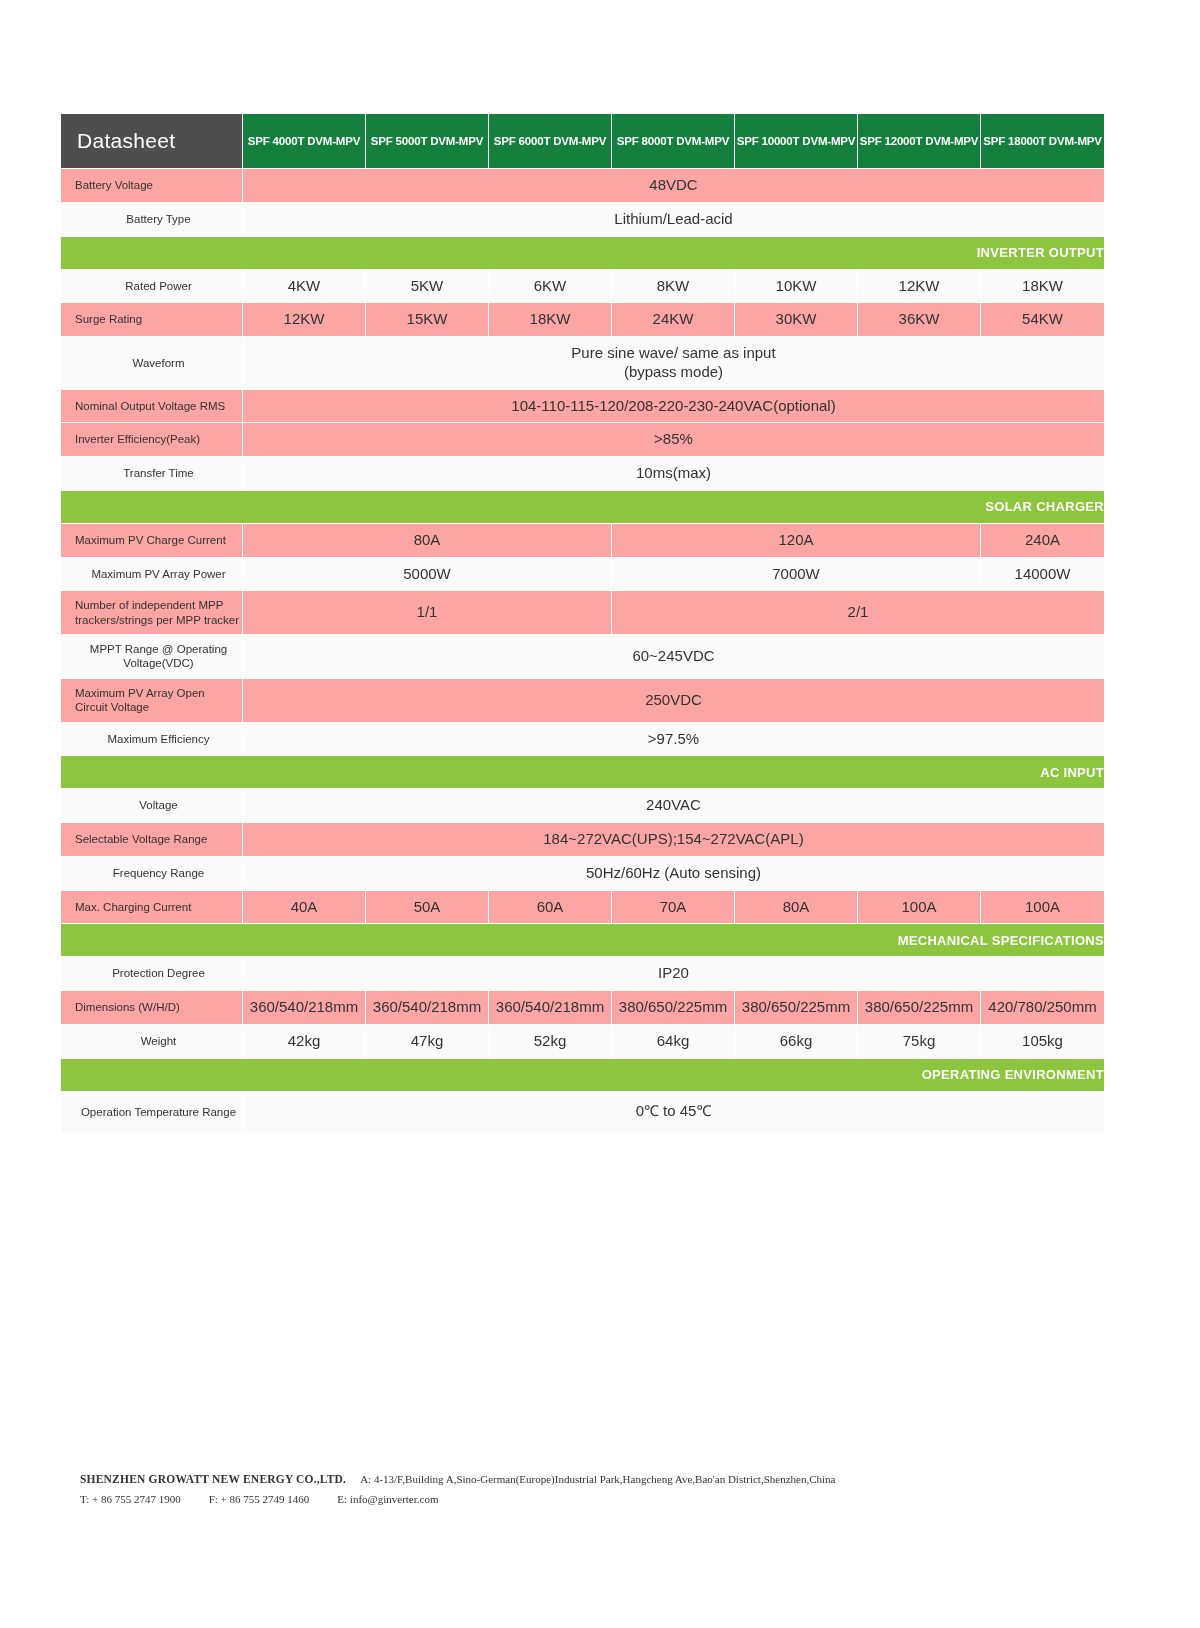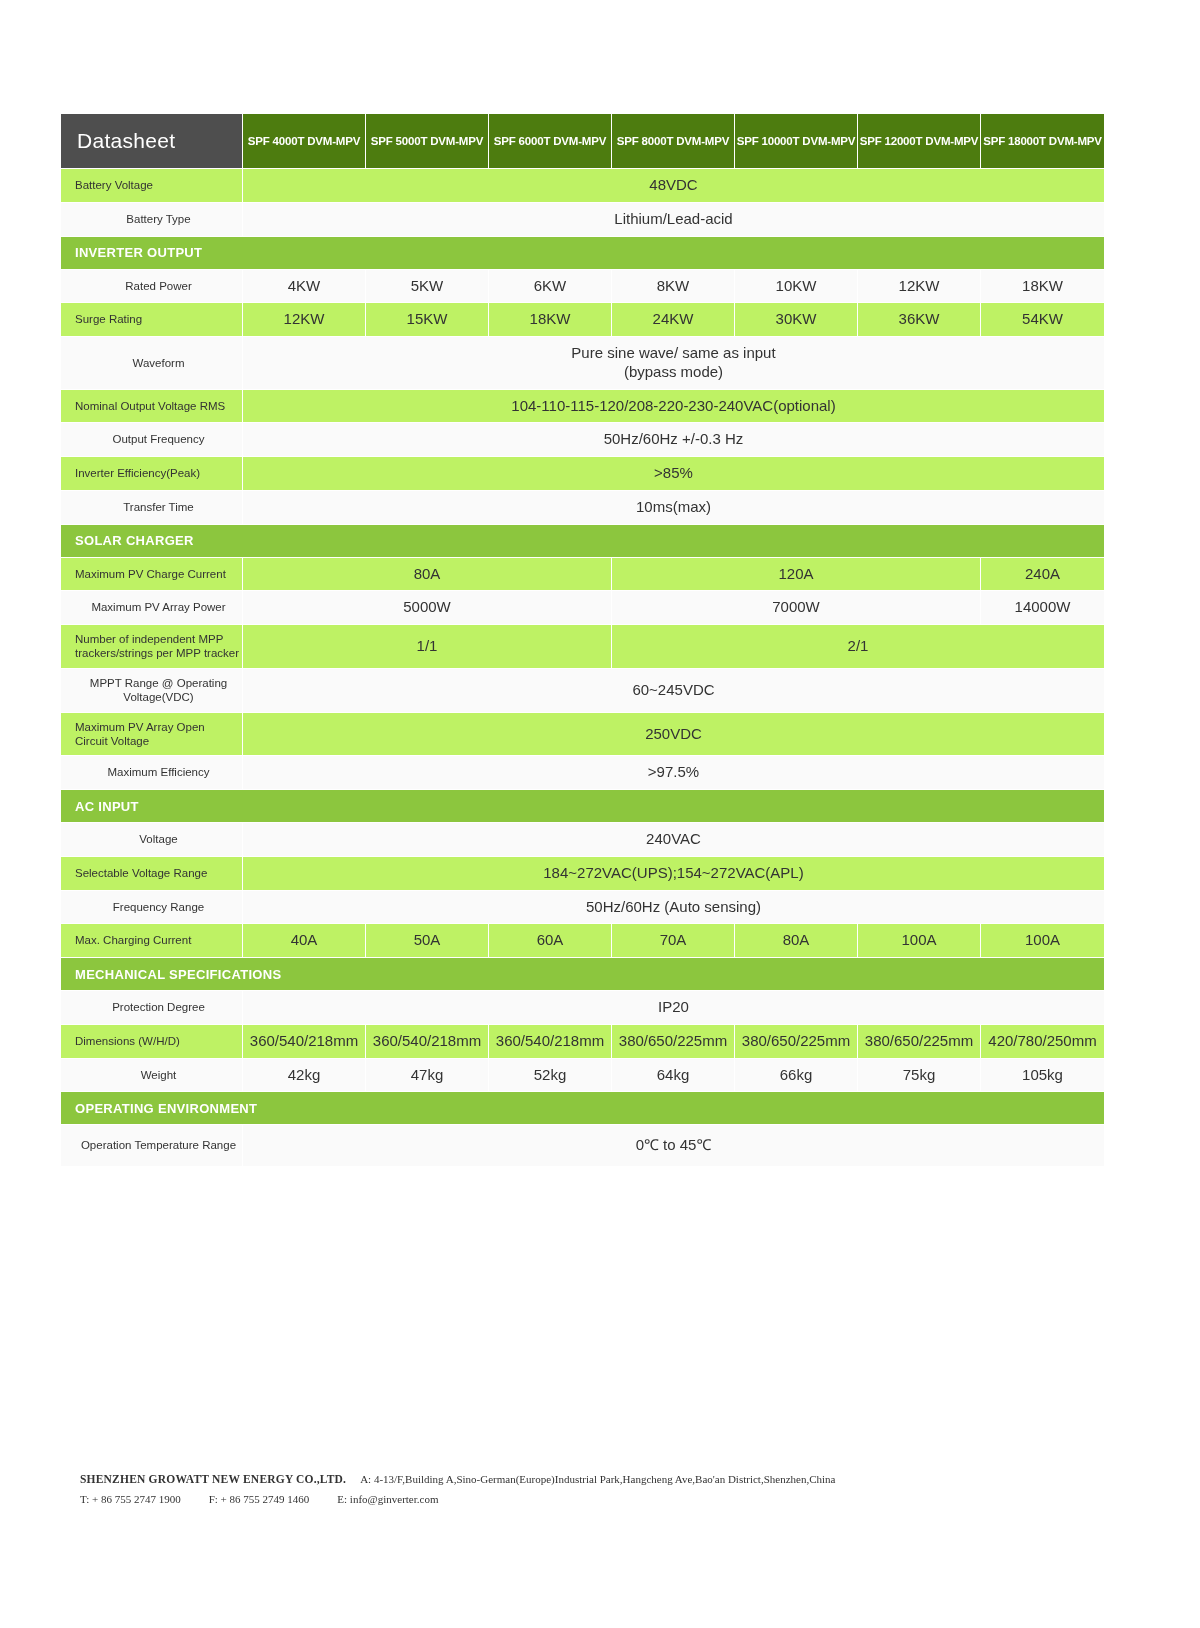--- a/index.html
+++ b/index.html
@@ -42,21 +42,21 @@
     background: #4e4e4e;
     color: #ffffff;
     font-size: 21px;
     font-weight: 400;
     letter-spacing: 0.3px;
     height: 54px;
     padding-left: 16px !important;
     text-align: left;
   }
   .hdr-model {
-    background: #4d7c0f;
+    background: #15803d;
     color: #ffffff;
     font-size: 11.5px;
     font-weight: bold;
     text-align: center;
     letter-spacing: -0.2px;
     height: 54px;
     border-left: 1px solid #8b8b8b !important;
   }
   
   .lbl {
@@ -67,30 +67,30 @@
     text-align: left;
     line-height: 1.25;
   }
   .val {
     font-size: 15px;
     color: #333333;
     text-align: center;
     padding: 7px 4px !important;
     line-height: 1.25;
   }
-  .rowA .lbl, .rowA .val { background: #bef264; }
+  .rowA .lbl, .rowA .val { background: #fca5a5; }
   .rowB .lbl, .rowB .val { background: #fafafa; text-align: center; }
   .section td {
     background: #8cc63e;
     color: #ffffff;
     font-size: 13px;
     font-weight: bold;
     letter-spacing: 0.3px;
     padding: 6px 0 6px 14px !important;
-    text-align: left;
+    text-align: right;
     height: 20px;
   }
   .two-line { line-height: 1.25; }
   .footer {
     position: absolute;
     left: 80px;
     top: 1470px;
     width: 1040px;
     font-size: 11px;
     color: #333333;
@@ -176,24 +176,20 @@
           <div>Pure sine wave/ same as input</div>
           <div>(bypass mode)</div>
         </td>
       </tr>
 
       <tr class="rowA">
         <td class="lbl">Nominal Output Voltage RMS</td>
         <td class="val" colspan="7">104-110-115-120/208-220-230-240VAC(optional)</td>
       </tr>
 
-      <tr class="rowB">
-        <td class="lbl">Output Frequency</td>
-        <td class="val" colspan="7">50Hz/60Hz +/-0.3 Hz</td>
-      </tr>
 
       <tr class="rowA">
         <td class="lbl">Inverter Efficiency(Peak)</td>
         <td class="val" colspan="7">&gt;85%</td>
       </tr>
 
       <tr class="rowB">
         <td class="lbl">Transfer Time</td>
         <td class="val" colspan="7">10ms(max)</td>
       </tr>

